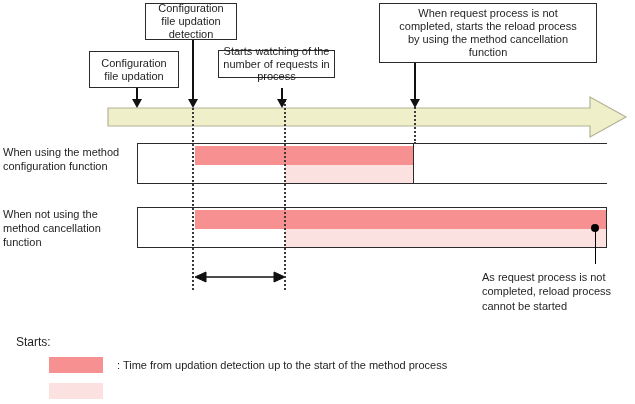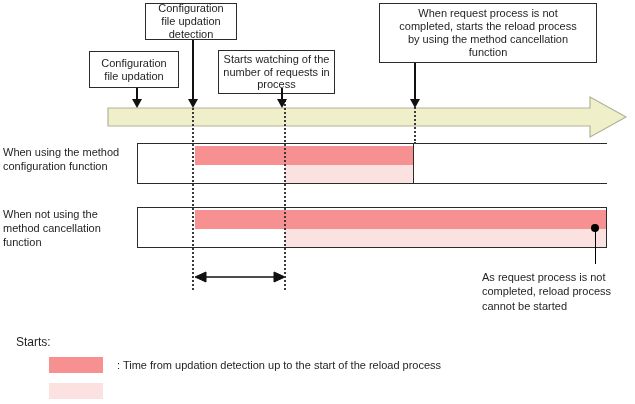--- a/index.html
+++ b/index.html
@@ -52,21 +52,21 @@
       <polygon points="195,277 206,272 206,282"></polygon>
       <polygon points="285,277 274,272 274,282"></polygon>
     </g>
   </svg>
 
   <div class="callout pre" style="left:89px;top:51px;width:90px;height:37px;">Configuration
 file updation</div>
   <div class="callout pre" style="left:145px;top:3px;width:92px;height:37px;">Configuration
 file updation
 detection</div>
-  <div class="callout pre" style="left:218px;top:50px;width:117px;height:44px;">Starts watching of the
+  <div class="callout pre" style="left:218px;top:50px;width:117px;height:28px;">Starts watching of the
 number of requests in
 process</div>
   <div class="callout pre" style="left:379px;top:3px;width:218px;height:60px;">When request process is not
 completed, starts the reload process
 by using the method cancellation
 function</div>
 
   <div class="v-arrow" style="left:136px;top:88px;height:12px;"></div>
   <div class="v-arrow" style="left:192px;top:40px;height:60px;"></div>
   <div class="v-arrow" style="left:281px;top:88px;height:12px;"></div>
@@ -93,16 +93,16 @@
   </div>
   <div class="dot" style="left:591px;top:224px;"></div>
   <div class="thin-line" style="left:595px;top:230px;height:34px;"></div>
 
   <div class="note pre" style="left:482px;top:270px;width:152px;">As request process is not
 completed, reload process
 cannot be started</div>
 
   <div id="legend-title" style="left:16px;top:335px;">Starts:</div>
   <div class="swatch salmon" style="left:49px;top:357px;"></div>
-  <div class="legend-label" style="left:117px;top:359px;">: Time from updation detection up to the start of the reload process</div>
+  <div class="legend-label" style="left:117px;top:359px;">: Time from updation detection up to the start of the method process</div>
   <div class="swatch pink" style="left:49px;top:383px;"></div>
 
 </div>
 
 </body></html>

